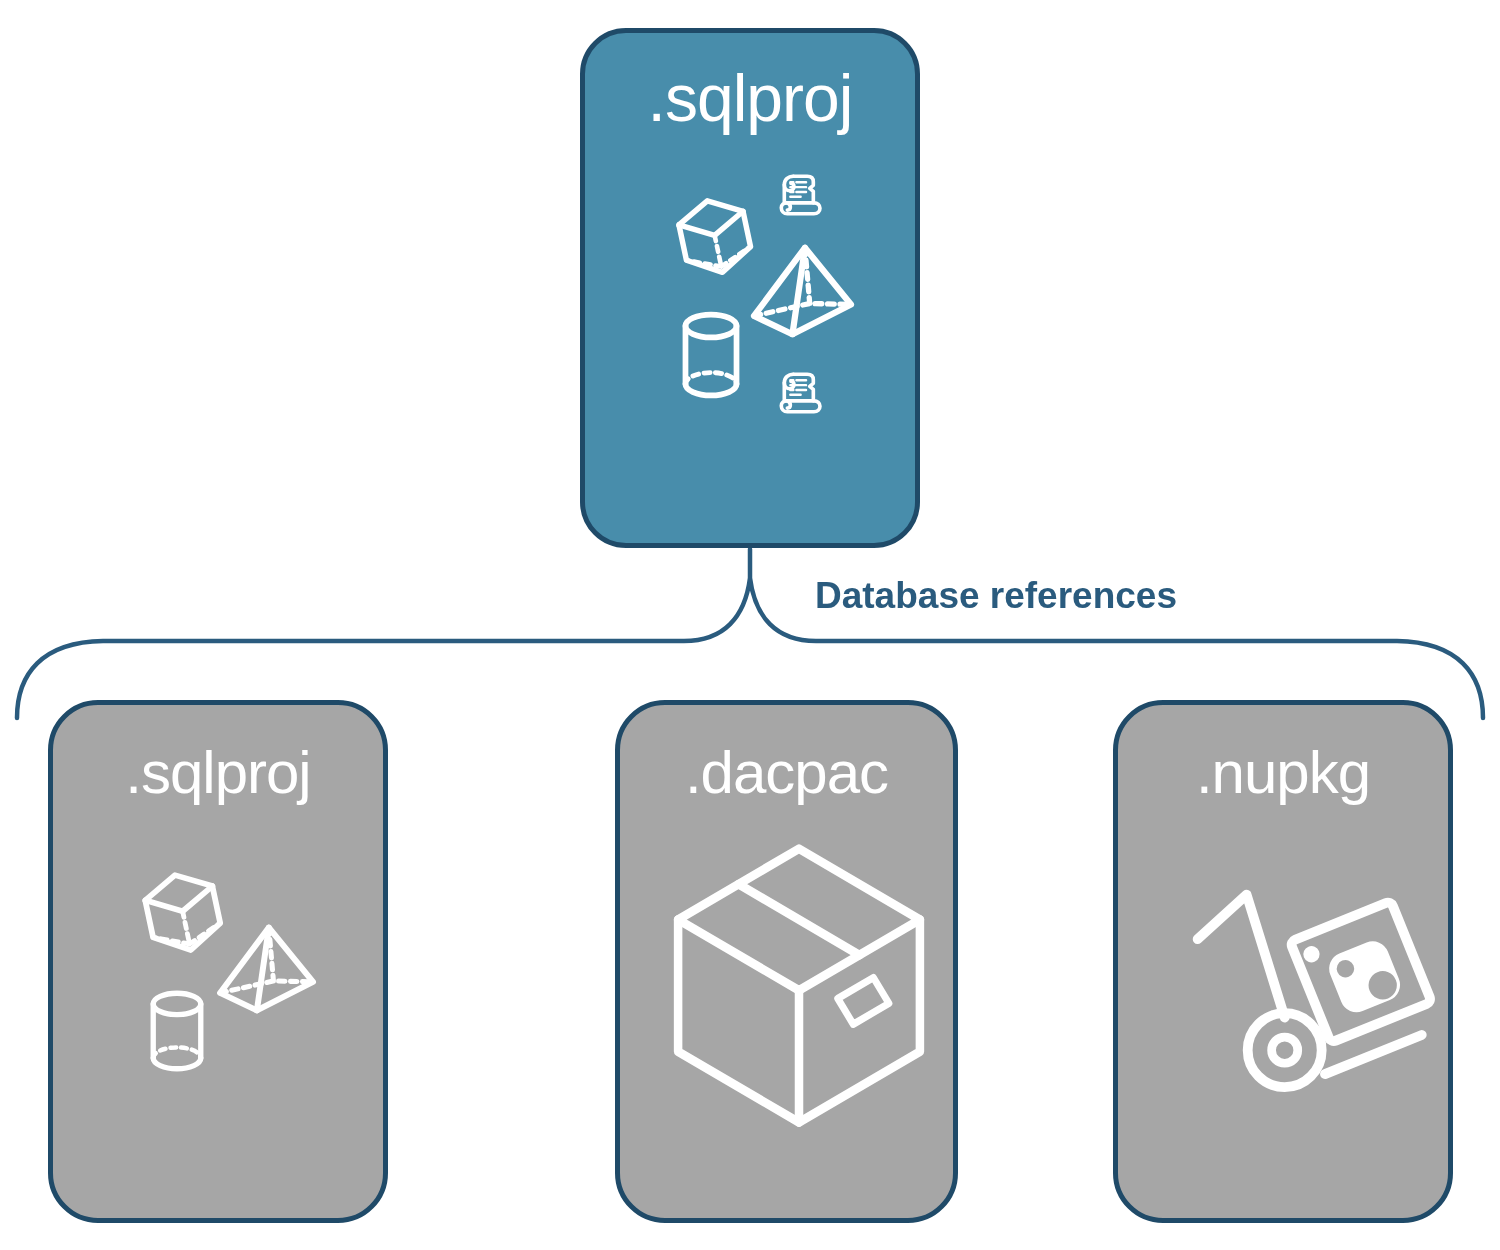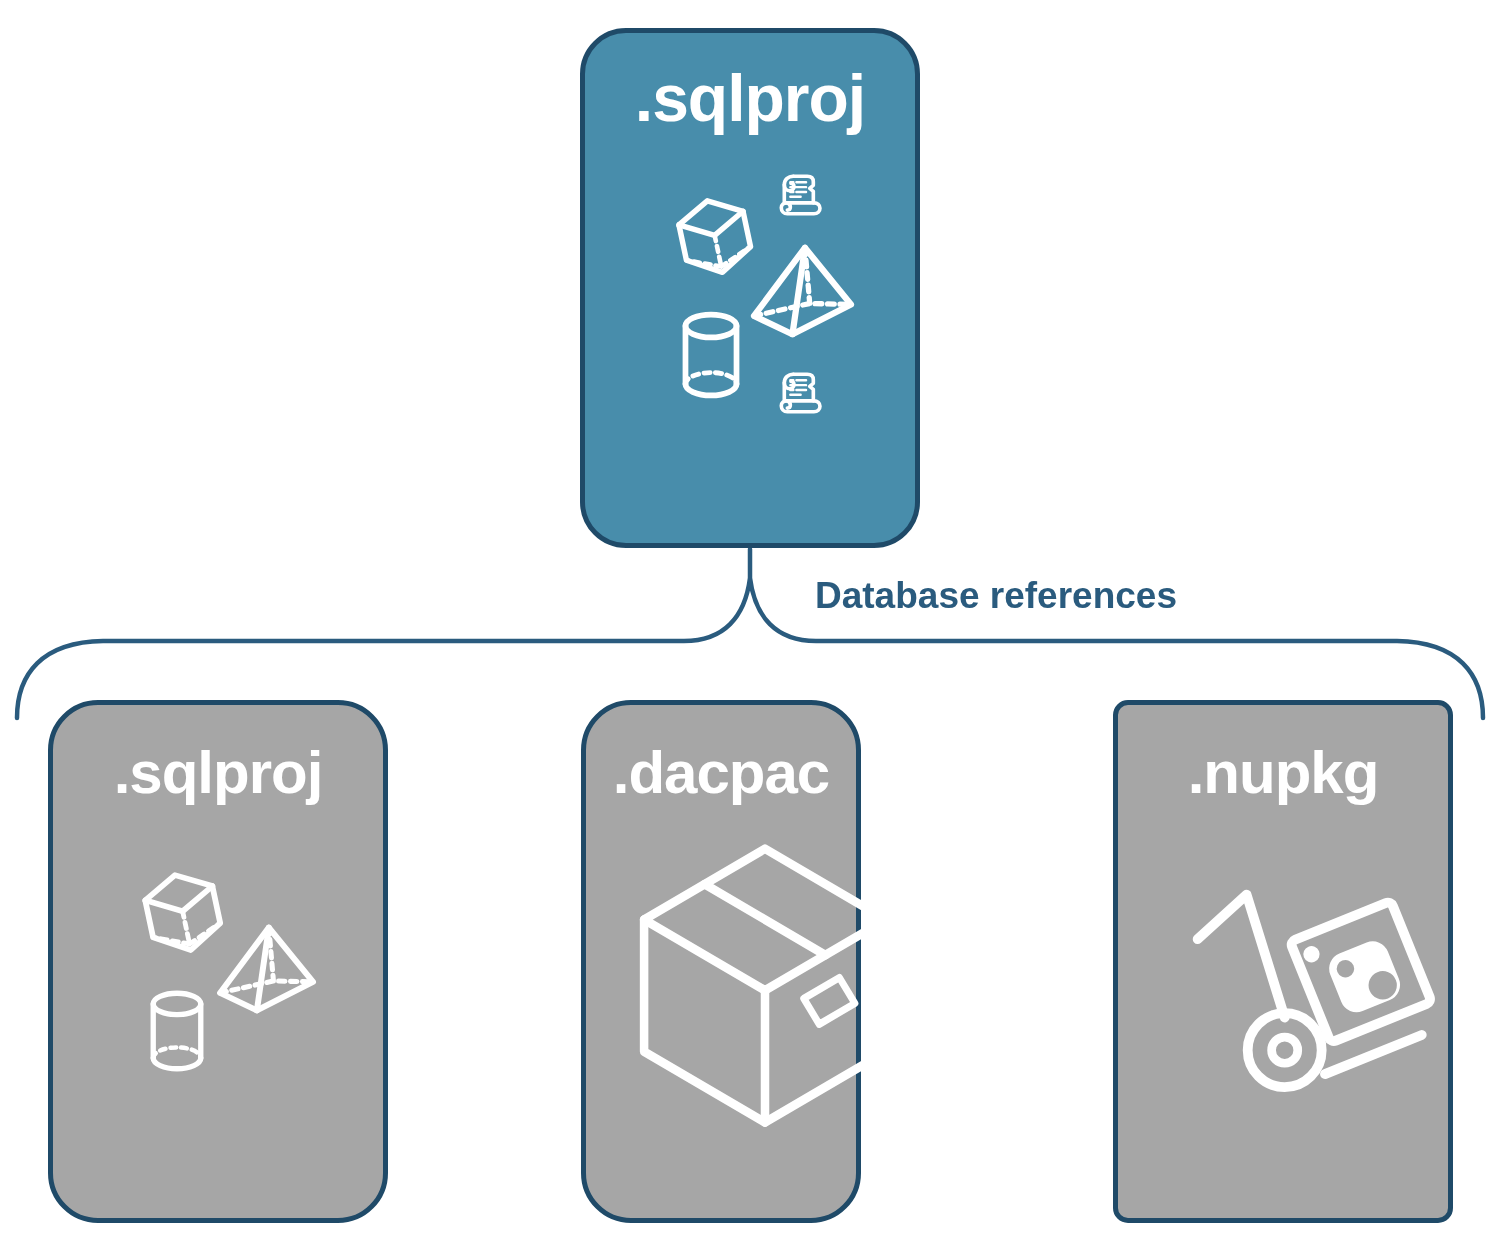--- a/index.html
+++ b/index.html
@@ -13,25 +13,25 @@
     position:relative;width:1500px;height:1250px;background:#ffffff;
     font-family:"Liberation Sans",sans-serif;overflow:hidden;
   }
   .node{
     position:absolute;box-sizing:border-box;
     border:5px solid var(--border);border-radius:50px;
   }
   .node.root{left:580px;top:28px;width:340px;height:520px;background:var(--blue);border-radius:46px;}
   .node.child{top:700px;width:340px;height:523px;background:var(--gray);}
   .node.child.c0{left:48px;}
-  .node.child.c1{left:581px;width:280px;}
-  .node.child.c2{left:1113px;border-radius:15px;}
+  .node.child.c1{left:615px;width:343px;}
+  .node.child.c2{left:1113px;}
   .node-title{
     position:absolute;left:0;right:0;text-align:center;
-    font-weight:700;color:#ffffff;line-height:1;letter-spacing:-1px;
+    font-weight:400;color:#ffffff;line-height:1;letter-spacing:-1px;
   }
   .root .node-title{top:32px;font-size:66px;}
   .child .node-title{top:38px;font-size:60px;}
   .ic{position:absolute;overflow:visible;}
   .ic .s,.ic .d,.ic .t{fill:none;stroke:#ffffff;stroke-linecap:round;stroke-linejoin:round;}
   .ic .s{stroke-width:6.5;}
   .ic .d{stroke-width:5.5;stroke-dasharray:7 6;}
   .connector-svg{position:absolute;left:0;top:0;width:1500px;height:1250px;}
   .connector-svg path{fill:none;stroke:var(--accent);stroke-width:4.5;stroke-linecap:round;}
   .connector-label{

